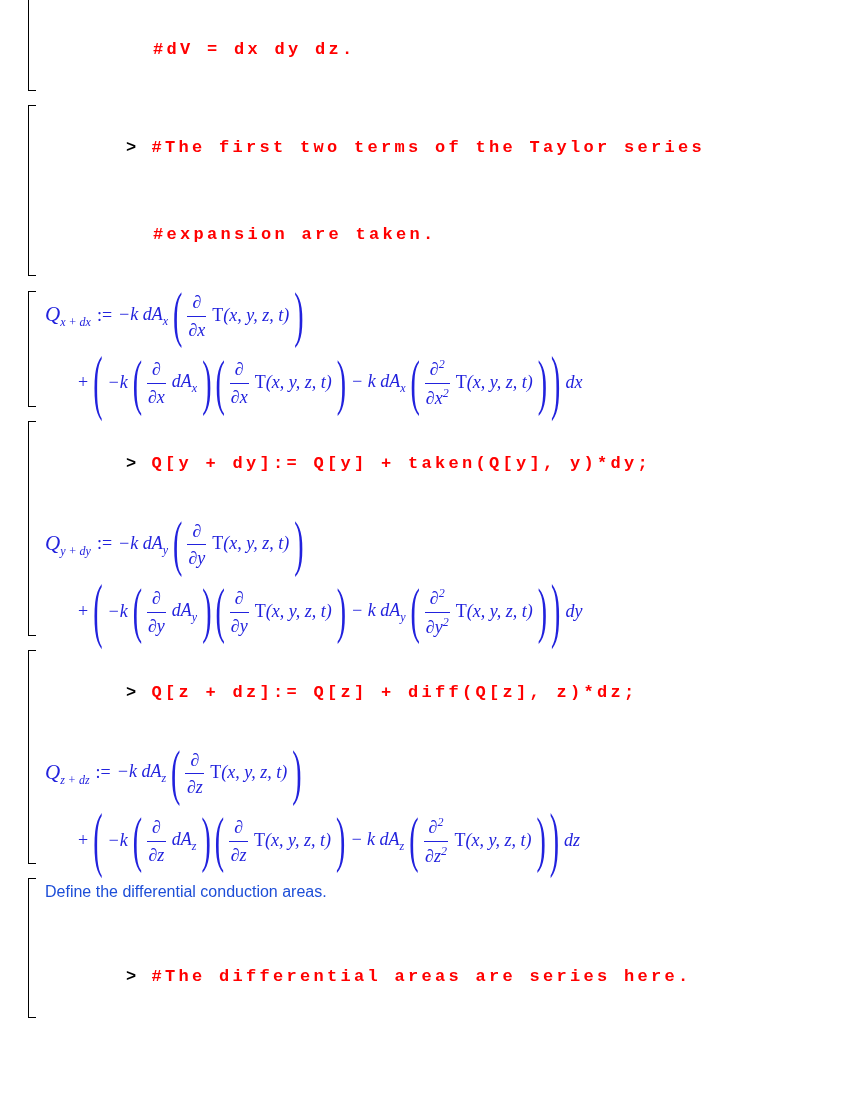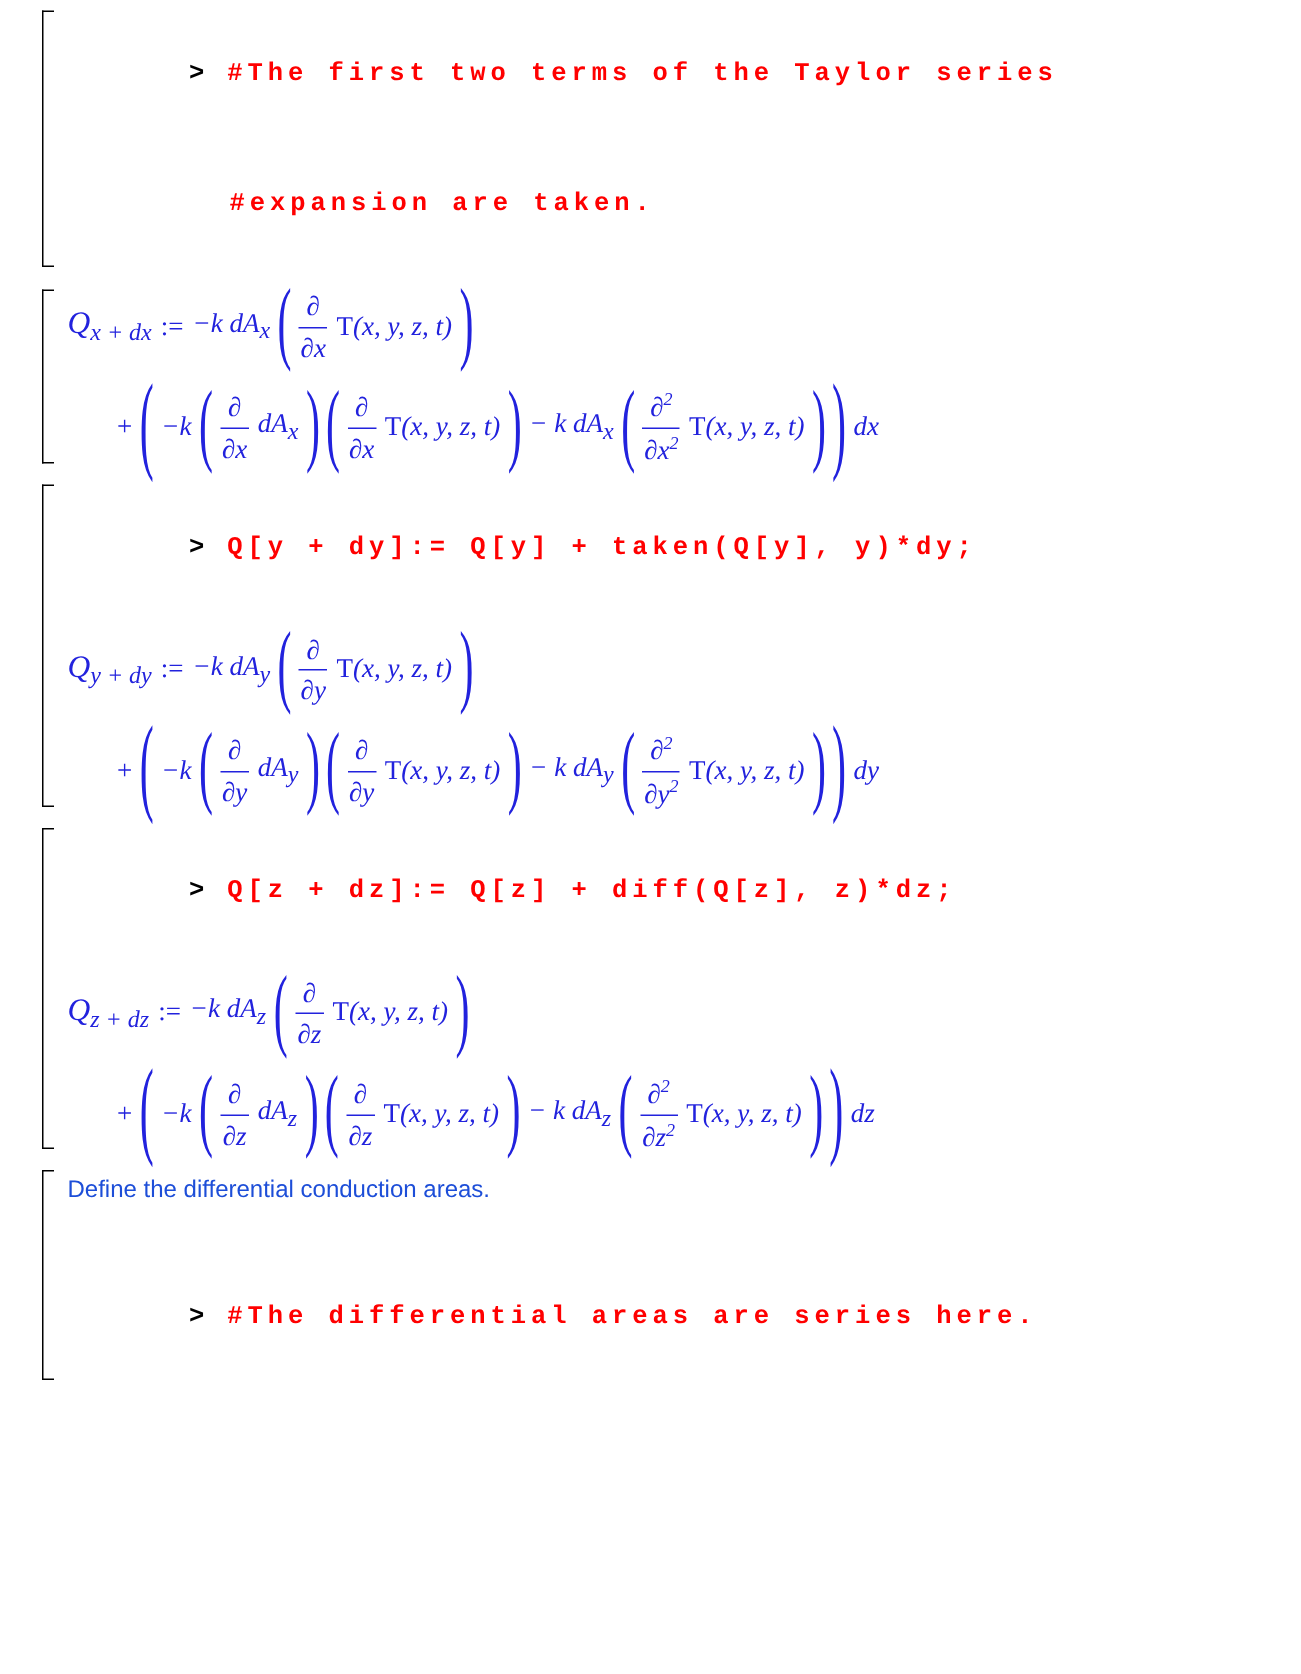--- a/index.html
+++ b/index.html
@@ -37,40 +37,46 @@
   .math {
     color: #2222dd;
     font-family: "Liberation Serif", "DejaVu Serif", serif;
     font-size: 18px;
   }
   .mrow { display: flex; align-items: center; gap: 6px; }
   .tok { display: inline-block; white-space: pre; }
   .mi { font-style: italic; }
   .mn { font-style: normal; }
   .QQ { font-size: 21px; }
-  sub { font-size: 16px; font-style: italic; line-height: 1; }
+  sub { font-size: 12px; font-style: italic; line-height: 1; }
   sup { font-size: 12px; line-height: 1; }
   .mfrac { display: inline-block; text-align: center; line-height: 1.15; }
   .fnum { display: block; border-bottom: 1px solid #2222dd; padding: 2px 5px 3px; }
   .fden { display: block; padding-top: 3px; }
   .paren {
     display: inline-block; font-size: 28px; line-height: 1;
     font-style: normal; transform: scaleY(2.2); transform-origin: center;
     margin: 0 -1px;
   }
   .paren.tall { transform: scaleY(2.6); }
   .r1 { margin: 12px 0 16px 0; }
   .r2 { margin-left: 33px; margin-bottom: 8px; }
   .sp-above { margin-top: 27px; }
 </style>
 </head>
 <body>
 
 <div id="doc">
 
+  <section class="group">
+    <span class="bracket nt"></span>
+    <div class="iline cont">
+      <span>#dV = dx dy dz.</span>
+    </div>
+  </section>
 
   <section class="group">
     <span class="bracket"></span>
     <div class="iline">
       <span class="prompt">&gt;</span><span>#The first two terms of the Taylor series</span>
     </div>
     <div class="iline cont">
       <span>#expansion are taken.</span>
     </div>
   </section>

